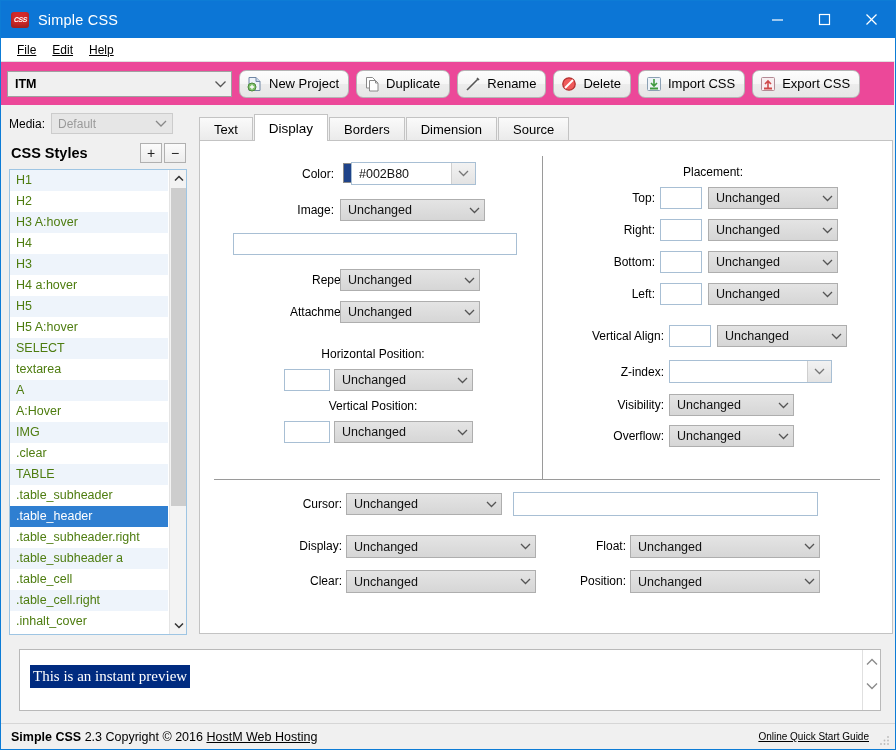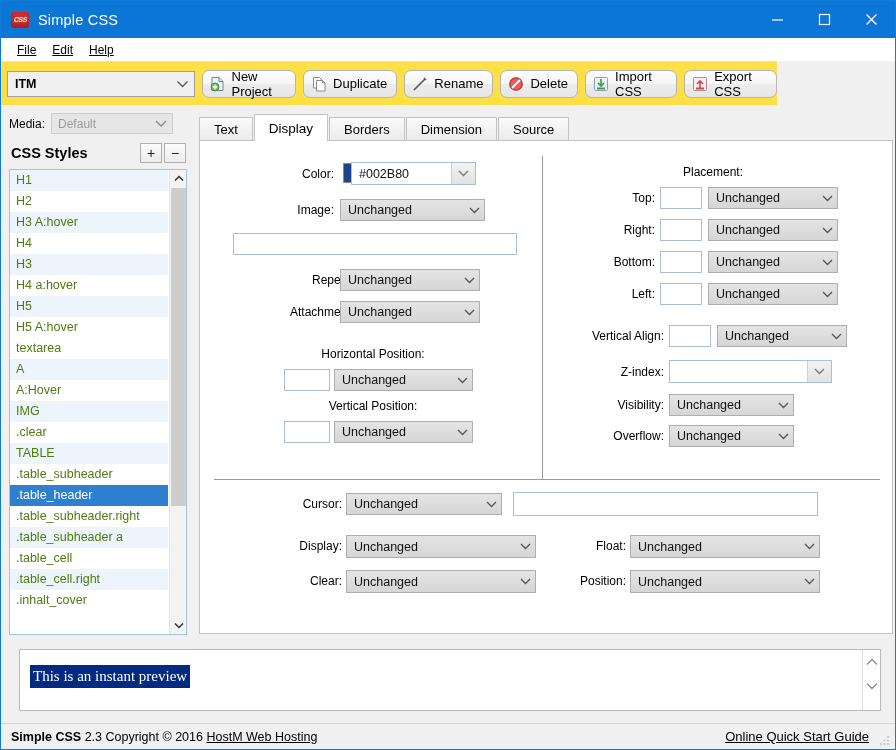--- a/index.html
+++ b/index.html
@@ -55,22 +55,22 @@
     background: #ffffff;
     display: flex; align-items: center; padding-left: 8px;
   }
   .menu-item {
     font-size: 12px; color: #000; padding: 2px 8px;
   }
   .menu-item u { text-decoration: underline; }
 
   
   .toolbar {
-    position: absolute; left: 0; top: 60px; width: 776px; height: 44px;
-    background: #fde047;
+    position: absolute; left: 0; top: 60px; width: 893px; height: 44px;
+    background: #ec4899;
     border-top: 1px solid #e0e0e0;
     display: flex; align-items: center;
   }
   .proj-combo {
     margin-left: 6px;
     width: 225px; height: 26px;
     background: #f0f0f0;
     border: 1px solid #a0a0a0;
     display: flex; align-items: center;
     position: relative;
@@ -225,21 +225,21 @@
 
   
   .statusbar {
     position: absolute; left: 0; bottom: 0; width: 894px; height: 26px;
     background: #f0f0f0; border-top: 1px solid #d6d6d6;
     display: flex; align-items: center;
   }
   .status-left { font-size: 12.5px; color: #000; padding-left: 10px; }
   .status-left b { font-weight: bold; }
   .status-left a, .status-right a { color: #000; text-decoration: underline; }
-  .status-right { position: absolute; right: 26px; font-size: 13px; }
+  .status-right { position: absolute; right: 26px; font-size: 10px; }
   .grip { position:absolute; right: 4px; bottom: 3px; width: 12px; height: 12px; }
 </style>
 </head>
 <body>
 
 <div id="app">
 
   <div class="titlebar">
     <div class="app-icon">
         <span>CSS</span>
@@ -356,20 +356,21 @@
   <div class="list-box">
     <div class="list-inner" id="style-list">
         <div class="list-item alt">H1</div>
         <div class="list-item">H2</div>
         <div class="list-item alt">H3 A:hover</div>
         <div class="list-item">H4</div>
         <div class="list-item alt">H3</div>
         <div class="list-item">H4 a:hover</div>
         <div class="list-item alt">H5</div>
         <div class="list-item">H5 A:hover</div>
+        <div class="list-item alt">SELECT</div>
         <div class="list-item">textarea</div>
         <div class="list-item alt">A</div>
         <div class="list-item">A:Hover</div>
         <div class="list-item alt">IMG</div>
         <div class="list-item">.clear</div>
         <div class="list-item alt">TABLE</div>
         <div class="list-item">.table_subheader</div>
         <div class="list-item alt sel">.table_header</div>
         <div class="list-item">.table_subheader.right</div>
         <div class="list-item alt">.table_subheader a</div>

